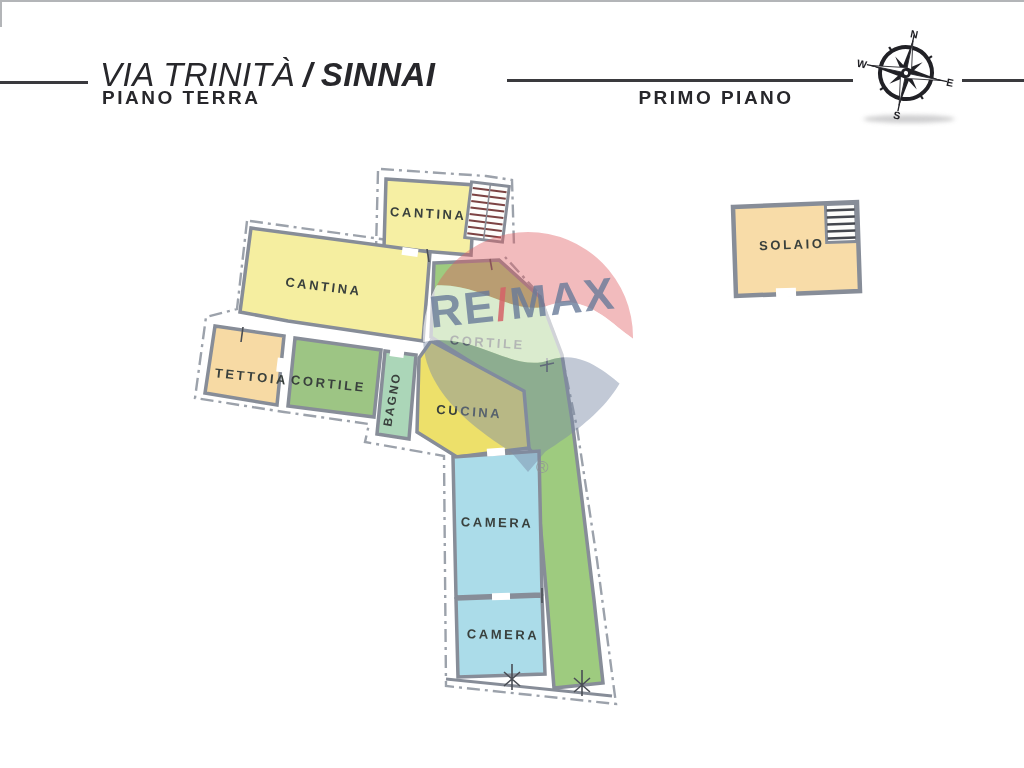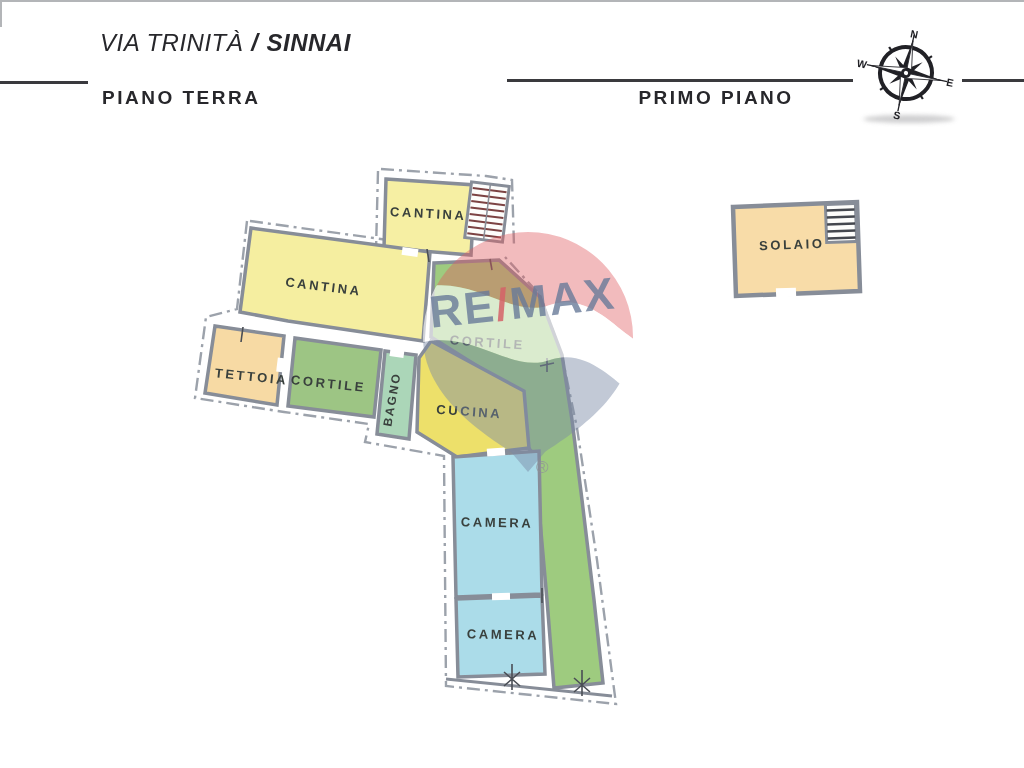--- a/index.html
+++ b/index.html
@@ -4,21 +4,21 @@
 <style>
   html,body{margin:0;padding:0;background:#ffffff;}
   .page{position:relative;width:1024px;height:768px;background:#ffffff;overflow:hidden;
         font-family:"Liberation Sans",sans-serif;}
   .top-border{position:absolute;left:0;top:0;width:1024px;height:2px;background:#b3b5b8;}
   .corner-tick{position:absolute;left:0;top:0;width:2px;height:27px;background:#b3b5b8;}
   .rule{position:absolute;height:3px;background:#3a3a3e;}
   .rule-left{left:0;top:81px;width:88px;}
   .rule-mid{left:507px;top:79px;width:346px;}
   .rule-right{left:962px;top:79px;width:62px;}
-  .page-title{position:absolute;left:100px;top:29px;font-size:24px;font-style:italic;
+  .page-title{position:absolute;left:100px;top:56px;font-size:33px;font-style:italic;
               color:#27272b;letter-spacing:.5px;white-space:nowrap;}
   .title-regular{font-weight:500;}
   .title-sep{font-weight:600;margin:0 8px;}
   .title-bold{font-weight:800;}
   .floor-label{position:absolute;font-size:19px;font-weight:700;letter-spacing:2.5px;
                color:#27272b;white-space:nowrap;}
   .floor-left{left:102px;top:87px;}
   .floor-right{left:600px;top:87px;width:232px;text-align:center;}
   .plan-svg{position:absolute;left:0;top:0;}
   .compass-svg{position:absolute;left:856px;top:28px;}

